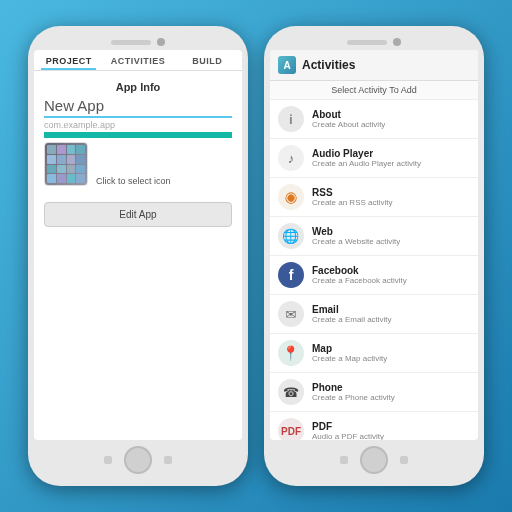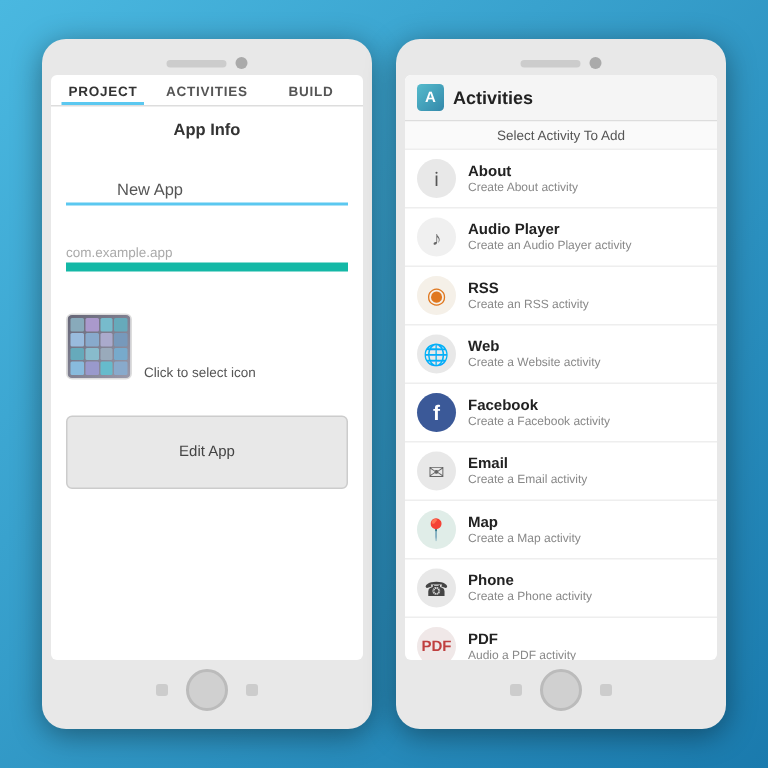--- a/index.html
+++ b/index.html
@@ -13,21 +13,21 @@
       gap: 16px;
       font-family: 'Arial', sans-serif;
       overflow: hidden;
     }
 
     
     .phone {
       width: 220px;
       height: 460px;
       background: #e8e8e8;
-      border-radius: 16px;
+      border-radius: 32px;
       padding: 6px;
       box-shadow: 0 4px 20px rgba(0,0,0,0.4);
       display: flex;
       flex-direction: column;
       position: relative;
     }
     .phone-top {
       display: flex;
       justify-content: center;
       align-items: center;
@@ -101,33 +101,32 @@
       left: 10%;
       width: 80%;
       height: 2px;
       background: #5bc8f0;
     }
     .screen-content {
       padding: 10px;
       flex: 1;
       display: flex;
       flex-direction: column;
-      gap: 24px;
+      gap: 0;
     }
     .screen-title {
       text-align: center;
       font-size: 11px;
       font-weight: bold;
       color: #333;
       margin-bottom: 4px;
     }
     .field-label {
-      font-size: 11px;
+      font-size: 15px;
       color: #555;
-      margin-left: 34px;
     }
     .field-placeholder {
       border: none;
       border-bottom: 6px solid #14b8a6;
       width: 100%;
       font-size: 9px;
       padding: 2px 0;
       color: #aaa;
       background: transparent;
     }
@@ -154,26 +153,26 @@
       border-radius: 1px;
     }
     .icon-label {
       font-size: 9px;
       color: #555;
     }
     .edit-btn {
       background: #e8e8e8;
       border: 1px solid #ccc;
       border-radius: 4px;
-      padding: 18px;
+      padding: 6px;
       text-align: center;
       font-size: 10px;
       color: #444;
       cursor: pointer;
-      margin-top: 0;
+      margin-top: 16px;
     }
 
     
     .act-header {
       background: #f5f5f5;
       border-bottom: 1px solid #ddd;
       padding: 6px 8px;
       display: flex;
       align-items: center;
       gap: 6px;

